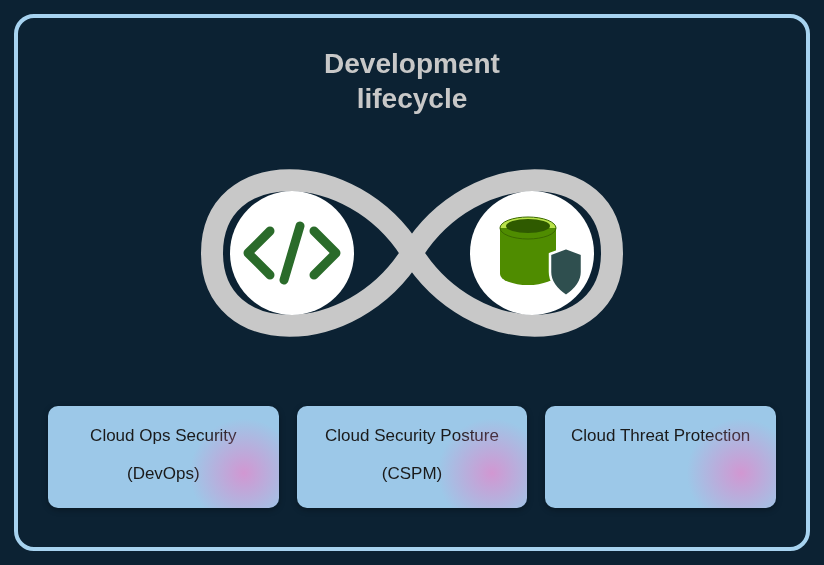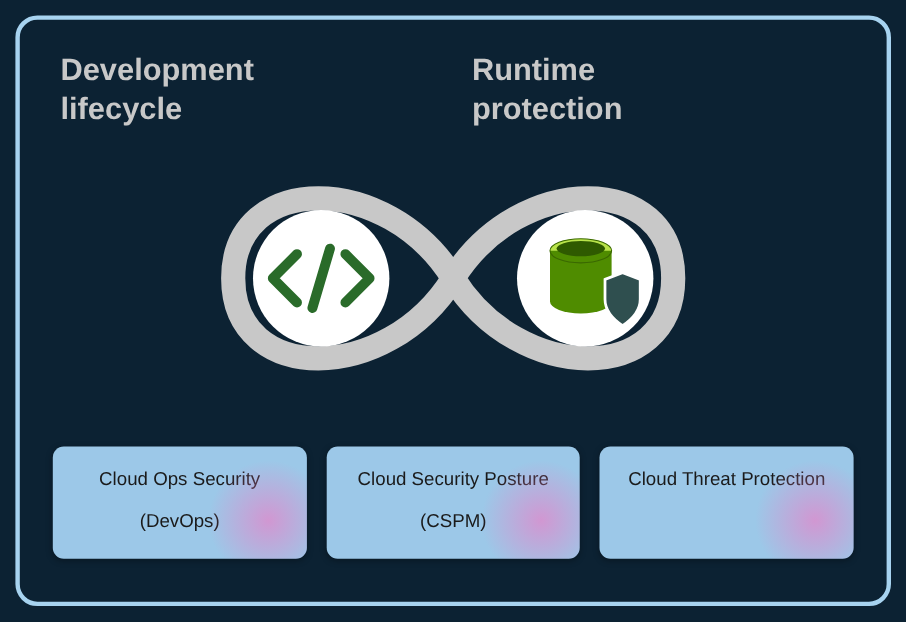--- a/index.html
+++ b/index.html
@@ -24,20 +24,21 @@
     .headings {
       display: flex;
       justify-content: space-around;
       margin-top: 8px;
       margin-bottom: 10px;
     }
     .heading {
       color: #c8c8c8;
       font-size: 28px;
       font-weight: 600;
+      text-align: center;
       line-height: 1.25;
       width: 340px;
     }
     .infinity-wrap {
       display: flex;
       justify-content: center;
       align-items: center;
       position: relative;
       height: 255px;
     }
@@ -85,21 +86,20 @@
       font-weight: 400;
     }
   </style>
 </head>
 <body>
 
 <div class="frame">
 
   <div class="headings">
     <div class="heading">Development<br>lifecycle</div>
-    <div class="heading">Runtime<br>protection</div>
   </div>
 
   <div class="infinity-wrap">
     <svg class="infinity-svg" viewBox="0 0 520 255">
 
       <path d="M 260 127
                C 200 30, 60 30, 60 127
                C 60 224, 200 224, 260 127
                C 320 30, 460 30, 460 127
                C 460 224, 320 224, 260 127 Z" fill="none" stroke="#c8c8c8" stroke-width="22" stroke-linejoin="round"></path>

